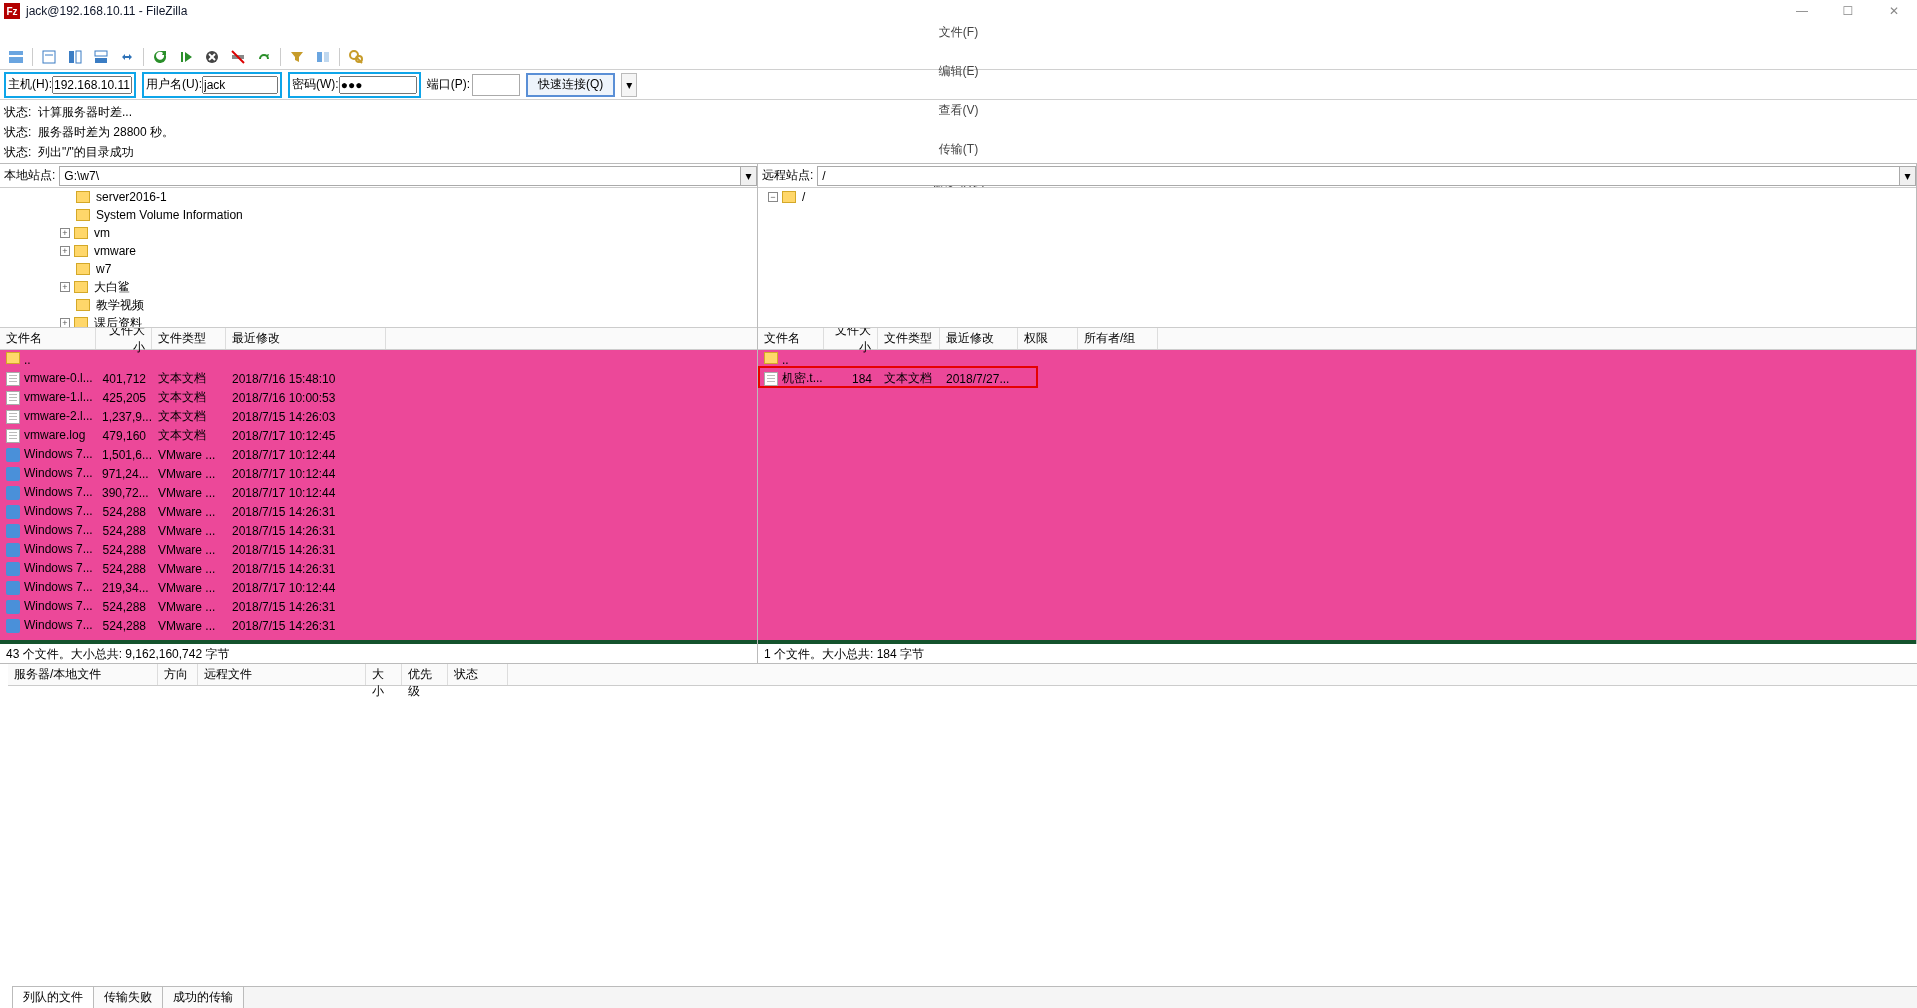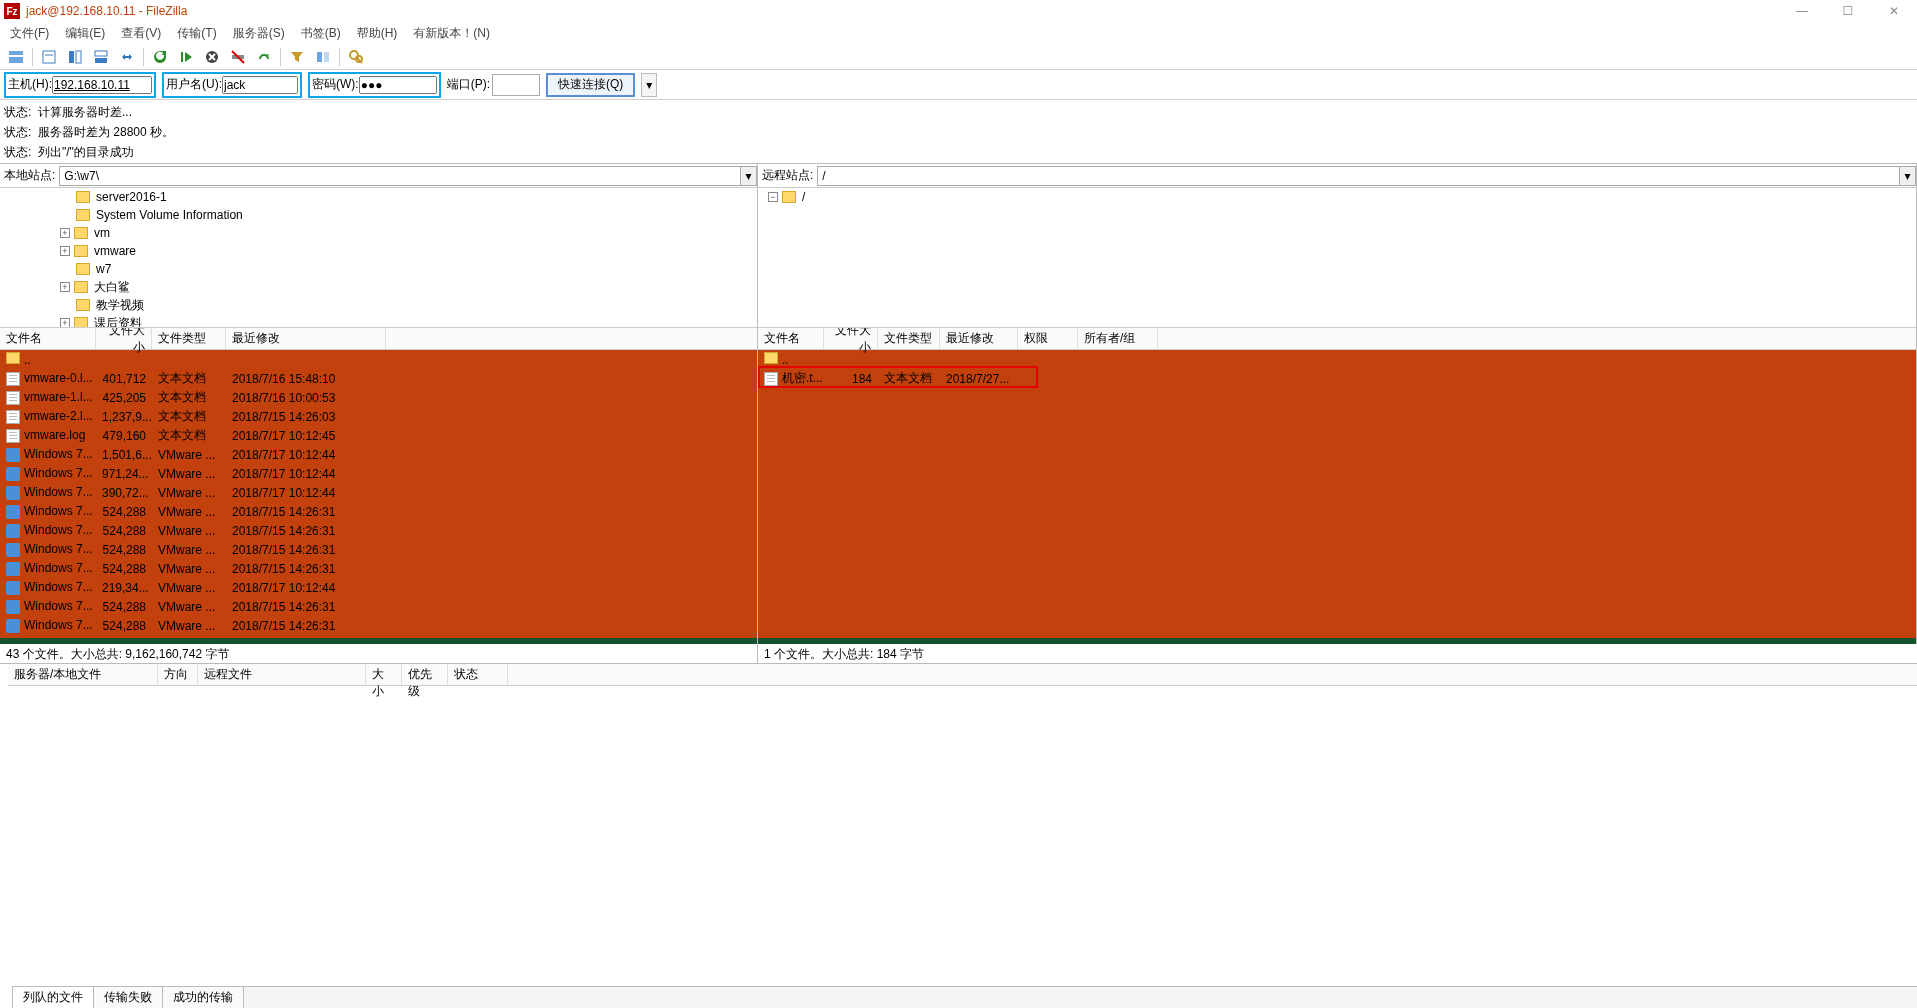--- a/index.html
+++ b/index.html
@@ -1,26 +1,26 @@
 <!DOCTYPE html>
 <html><head>
 <meta charset="utf-8">
 <style>
 * { margin: 0; padding: 0; box-sizing: border-box; font-family: "Microsoft YaHei", Tahoma, Arial, sans-serif; font-size: 12px; }
 body { background: #fff; color: #000; overflow: hidden; width: 1917px; height: 1008px; position: relative; }
 
 
 .titlebar { height: 22px; display: flex; align-items: center; padding: 0 4px; background: #fff; }
 .titlebar .app-icon { width: 16px; height: 16px; background: #b30000; color: #fff; font-weight: bold; font-size: 10px; display: inline-flex; align-items: center; justify-content: center; margin-right: 6px; }
-.titlebar .title-text { color: #c2410c; }
+.titlebar .title-text { color: #0f172a; }
 .titlebar .win-controls { position: absolute; right: 0; top: 0; height: 22px; display: flex; }
 .titlebar .win-controls div { width: 46px; height: 22px; display: flex; align-items: center; justify-content: center; color: #888; }
 
 
-.menubar { height: 22px; display: flex; align-items: center; padding: 0 4px; gap: 4px; background: #fff; }
+.menubar { height: 22px; display: flex; align-items: center; padding: 0 4px; gap: 18px; background: #fff; flex-direction: column; }
 .menubar .menu-item { padding: 2px 6px; color: #444; cursor: default; }
 
 
 .toolbar { height: 26px; display: flex; align-items: center; padding: 2px 4px; gap: 2px; border-bottom: 1px solid #d0d0d0; }
 .toolbar .tb-btn { width: 24px; height: 22px; display: inline-flex; align-items: center; justify-content: center; border: 1px solid transparent; }
 .toolbar .tb-sep { width: 1px; height: 18px; background: #ccc; margin: 0 2px; }
 .toolbar svg { width: 16px; height: 16px; }
 
 
 .quickbar { height: 30px; display: flex; align-items: center; padding: 2px 4px; gap: 6px; border-bottom: 1px solid #d0d0d0; }
@@ -46,21 +46,21 @@
 .sitebar .combo-drop { width: 16px; height: 20px; border: 1px solid #aaa; border-left: none; display: inline-flex; align-items: center; justify-content: center; background: #f0f0f0; }
 
 .treepane { flex: 0 0 140px; overflow-y: scroll; border-bottom: 1px solid #ccc; background: #fff; position: relative; }
 .pane.right .treepane { flex: 0 0 140px; }
 .tree-item { height: 18px; display: flex; align-items: center; padding-left: 60px; gap: 2px; }
 .tree-item.root { padding-left: 10px; }
 .tree-item .exp { width: 10px; height: 10px; border: 1px solid #888; display: inline-flex; align-items: center; justify-content: center; font-size: 9px; line-height: 1; color: #555; margin-right: 2px; }
 .tree-item .noexp { width: 14px; }
 .folder-icon { width: 14px; height: 12px; background: #ffd76a; border: 1px solid #d4a828; display: inline-block; margin-right: 4px; }
 
-.listpane { flex: 1; overflow-y: scroll; border-bottom: 6px solid #14532d; background: #c2410c; }
+.listpane { flex: 1; overflow-y: scroll; border-bottom: 4px solid #14532d; background: #ec4899; }
 .list-header { display: flex; height: 22px; border-bottom: 1px solid #ccc; background: #fafafa; position: sticky; top: 0; }
 .list-header .col { border-right: 1px solid #ddd; padding: 2px 6px; display: flex; align-items: center; }
 .list-row { display: flex; height: 19px; align-items: center; }
 .list-row .cell { padding: 0 6px; white-space: nowrap; overflow: hidden; }
 .file-icon { width: 14px; height: 14px; display: inline-block; border: 1px solid #aaa; background: #fff; margin-right: 4px; vertical-align: middle; position: relative; }
 .file-icon.doc::before { content: ""; position: absolute; top: 2px; left: 2px; right: 2px; height: 1px; background: #bbb; box-shadow: 0 3px 0 #bbb, 0 6px 0 #bbb; }
 .vm-icon { width: 14px; height: 14px; display: inline-block; background: #4a90d9; margin-right: 4px; vertical-align: middle; border-radius: 2px; }
 
 .hl-row { position: absolute; border: 2px solid #e60000; pointer-events: none; }
 
@@ -201,21 +201,21 @@
         <circle cx="6" cy="6" r="4" fill="none" stroke="#c79c2a" stroke-width="2"></circle>
         <line x1="9" y1="9" x2="14" y2="14" stroke="#c79c2a" stroke-width="2"></line>
         <circle cx="11" cy="10" r="3" fill="none" stroke="#c79c2a" stroke-width="2"></circle>
       </svg>
     </span>
 </div>
 
 <div class="quickbar">
   <div class="hl-red-box">
     <span>主机(H):</span>
-    <input style="width: 100px; text-decoration: underline;" value="192.168.10.11">
+    <input style="width: 80px;" value="192.168.10.11">
   </div>
   <div class="hl-red-box">
     <span>用户名(U):</span>
     <input style="width: 76px;" value="jack">
   </div>
   <div class="hl-red-box">
     <span>密码(W):</span>
     <input style="width: 78px;" value="●●●">
   </div>
   <div class="field">

